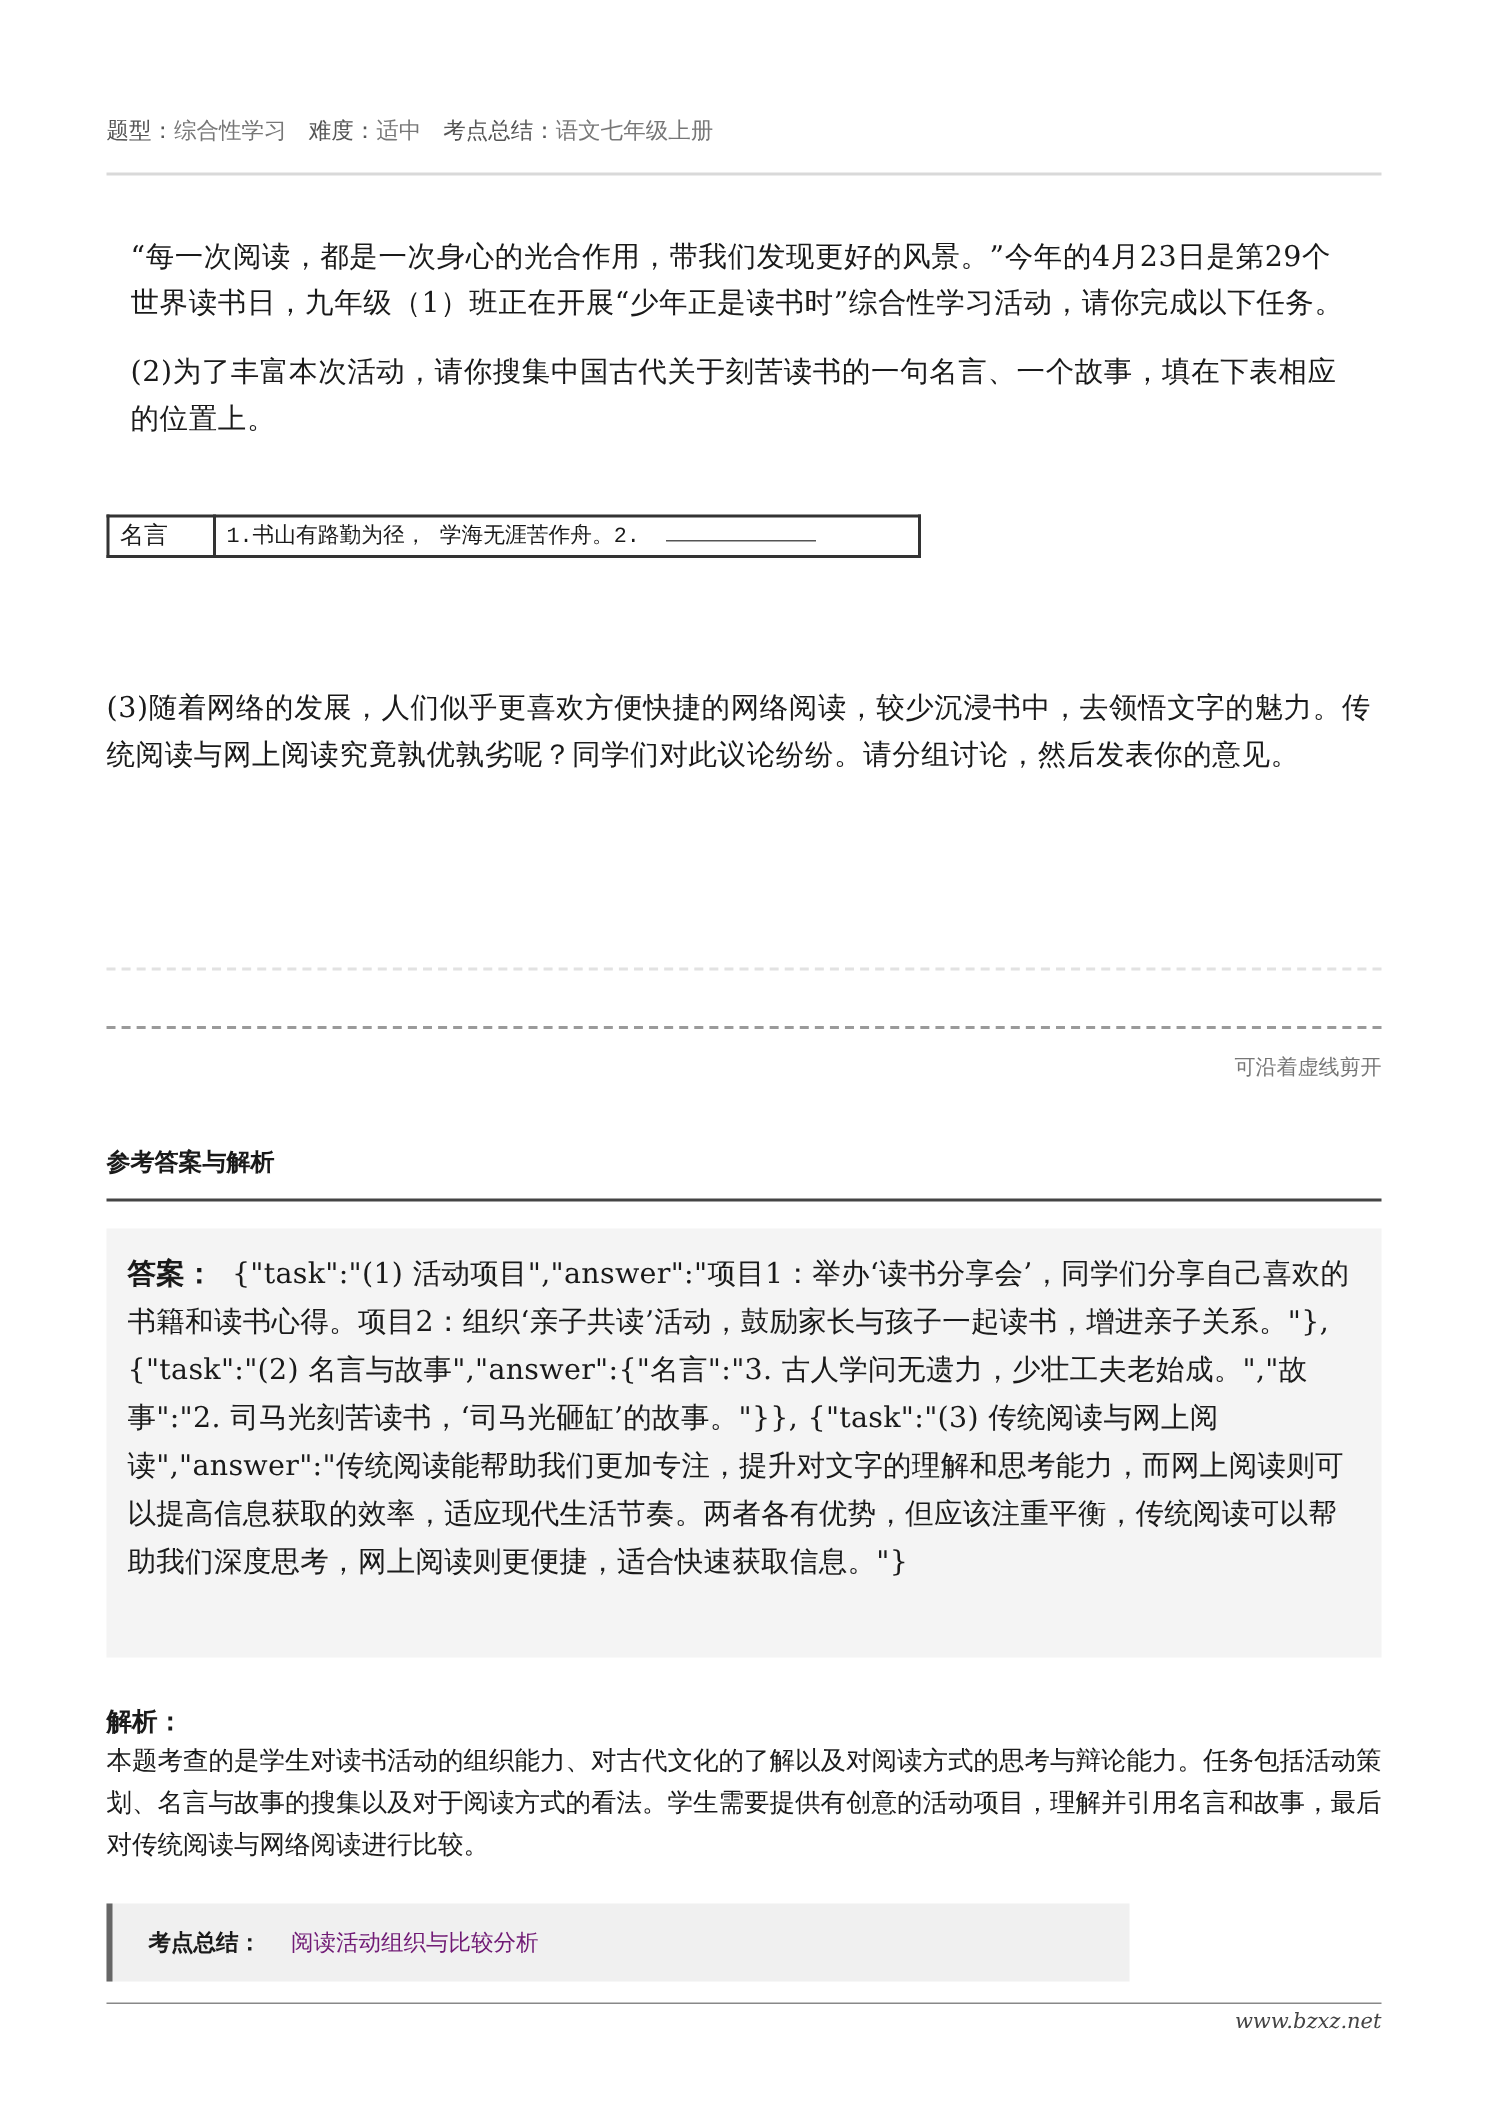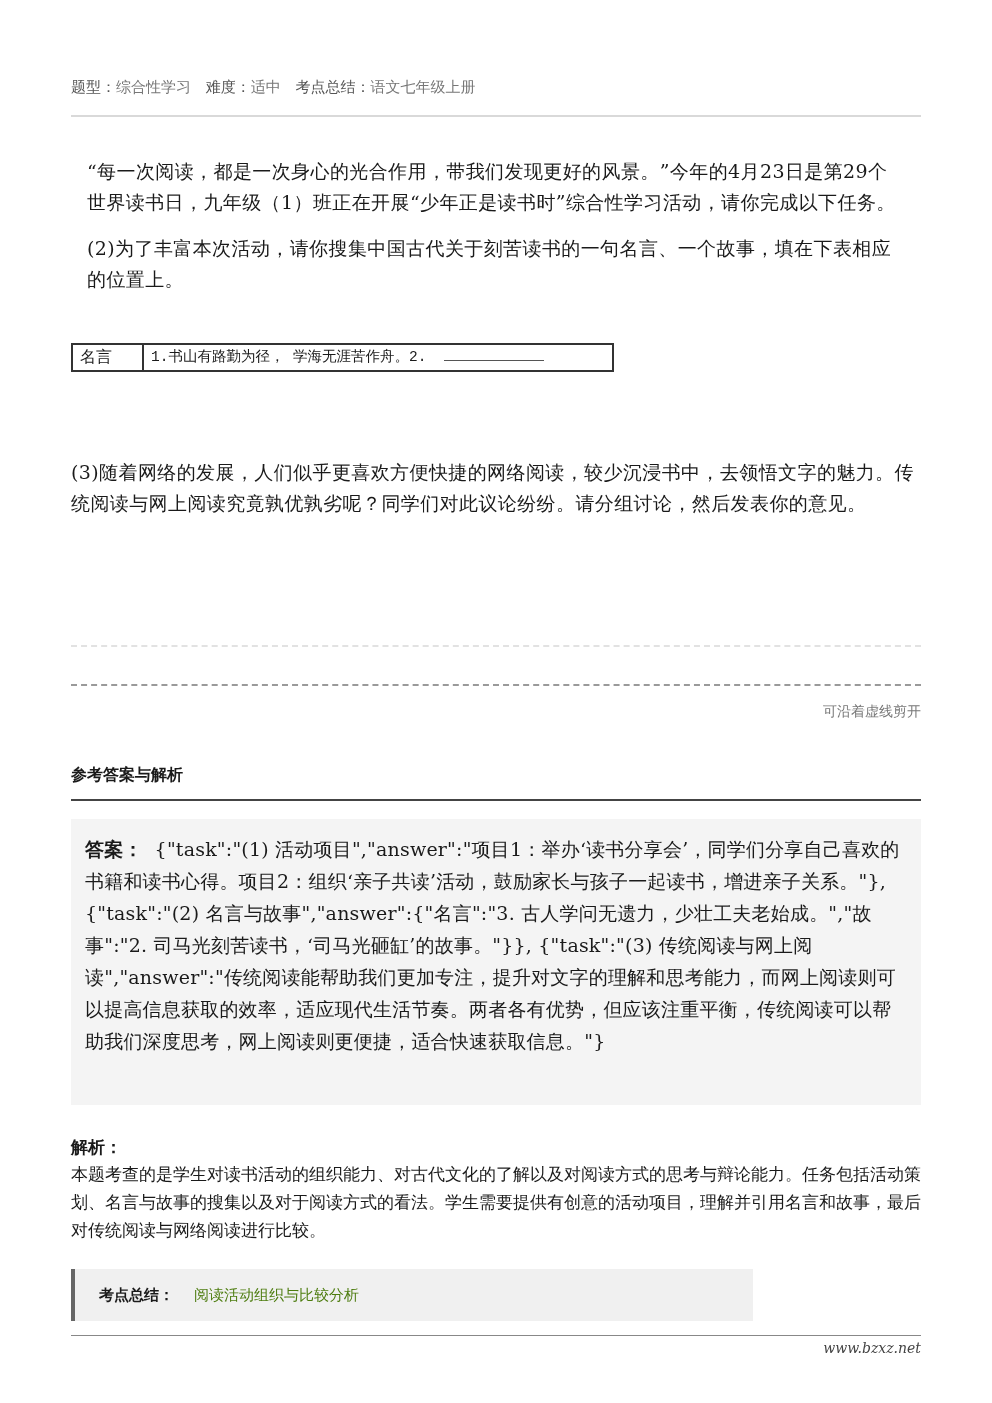--- a/index.html
+++ b/index.html
@@ -37,21 +37,21 @@
              padding: 14px 14px 0 14px; font-size: 19px; line-height: 32px; letter-spacing: 0.2px; }
   .ans-box .lbl { font-weight: bold; font-family: "DejaVu Sans", "Liberation Sans", sans-serif; margin-right: 12px; }
 
   .ana-title { position: absolute; top: 1136px; left: 0; font-size: 17px; font-weight: bold;
                font-family: "DejaVu Sans", "Liberation Sans", sans-serif; }
   .ana-body { position: absolute; top: 1160px; left: 0; width: 850px; font-size: 17px; line-height: 28px; }
 
   .kp { position: absolute; top: 1269px; left: 0; width: 682px; height: 52px; background: #f0f0f0;
         border-left: 4px solid #666; box-sizing: border-box; padding-left: 24px; display: flex; align-items: center; font-size: 15px; }
   .kp .lbl { font-weight: bold; font-family: "DejaVu Sans", "Liberation Sans", sans-serif; margin-right: 20px; }
-  .kp .val { color: #4d7c0f; }
+  .kp .val { color: #701a75; }
 
   .foot-rule { position: absolute; top: 1335px; left: 0; width: 850px; height: 1px; background: #888; }
   .site { position: absolute; top: 1340px; right: 0; font-size: 14px; font-style: italic; color: #444;
           font-family: "DejaVu Serif", "Liberation Serif", serif; }
 </style>
 </head>
 <body>
 
 <div class="page">
 

